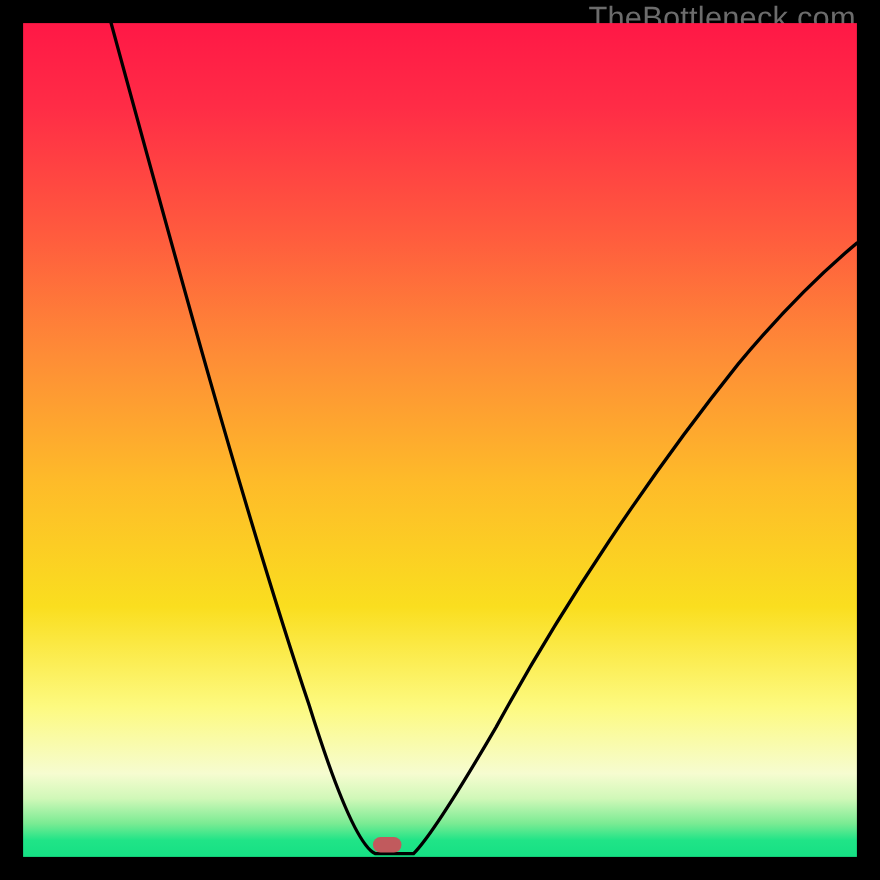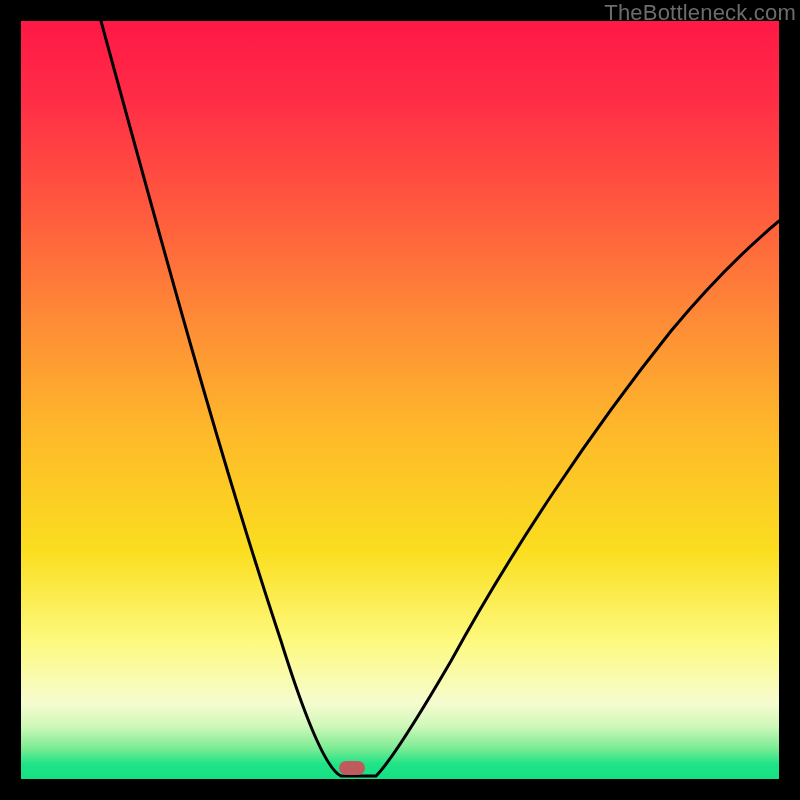--- a/index.html
+++ b/index.html
@@ -37,23 +37,23 @@
       #f6fcd0 90%,
       #d0f8b8 93%,
       #7aeb93 96%,
       #20e487 98%,
       #15e084 100%
     );
   }
   .watermark {
     position: absolute;
     top: 0px;
-    right: 4px;
+    right: 22px;
     color: #6c6c6c;
-    font-size: 22px;
+    font-size: 28px;
     font-weight: 500;
     letter-spacing: 0.2px;
   }
   svg.curves {
     position: absolute;
     left: 0;
     top: 0;
     width: 758px;
     height: 758px;
   }

